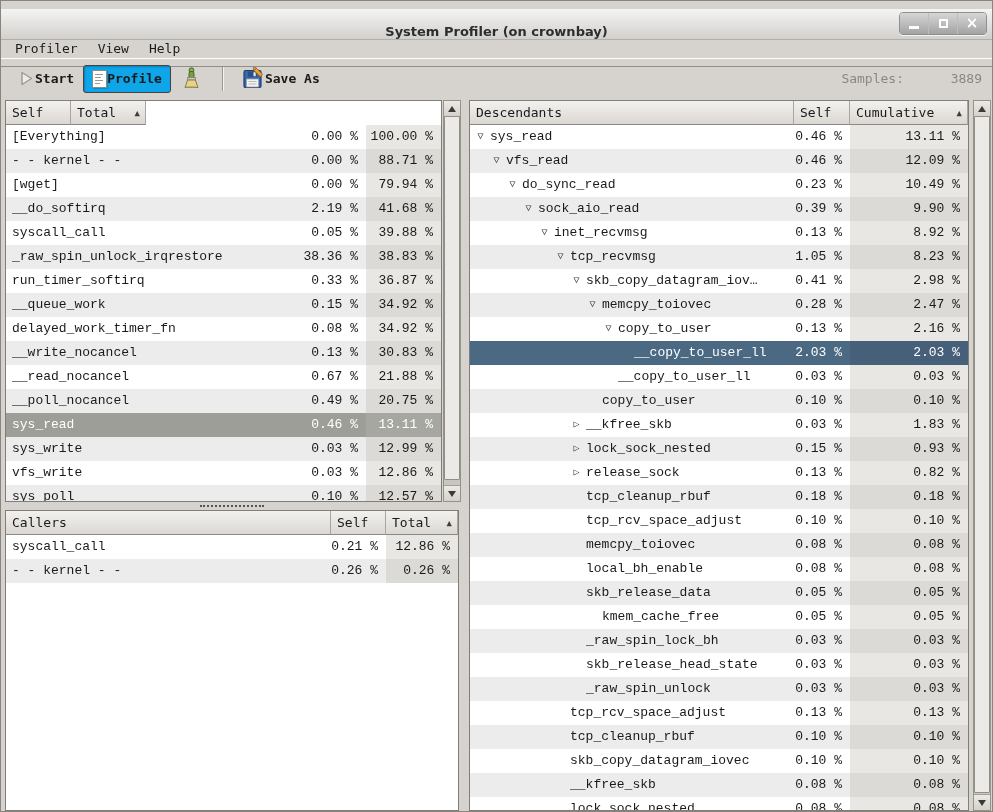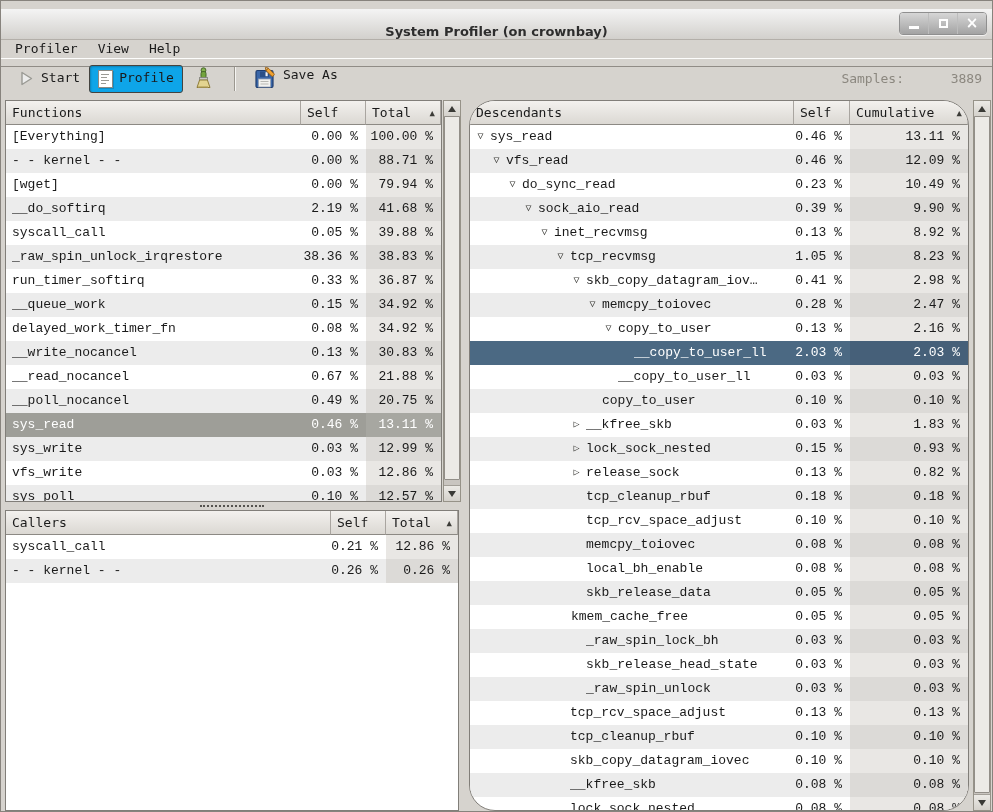--- a/index.html
+++ b/index.html
@@ -38,38 +38,38 @@
     display:flex;align-items:center;padding-left:4px;box-sizing:border-box;
     border-bottom:1px solid #908c86;
   }
   .menu-item{padding:0 10px;line-height:25px;}
   
   .toolbar{
     position:absolute;left:0;top:57px;width:100%;height:40px;
     border-top:1px solid #fdfdfc;
     display:flex;align-items:center;padding:0 8px;box-sizing:border-box;
   }
-  .tb-btn{display:flex;gap:6px;padding:4px 8px;border:1px solid transparent;border-radius:3px;}
+  .tb-btn{display:flex;align-items:center;gap:0;padding:4px 8px;border:1px solid transparent;border-radius:3px;font-weight:bold;}
   .tb-btn.pressed{
     background:#0ea5e9;border:1px solid #45433f;
     box-shadow:inset 1px 1px 2px rgba(0,0,0,.22);
   }
   .tb-sep{width:1px;height:24px;background:#9b978f;box-shadow:1px 0 0 #f5f4f2;margin:0 10px;}
   .samples{margin-left:auto;display:flex;align-items:center;color:#8b877f;}
   .samples .val{width:78px;text-align:right;padding-right:2px;}
   .icon16{width:17px;height:17px;display:block;}
   .icon22{width:23px;height:23px;display:block;}
   
   .main{position:absolute;left:0;top:97px;right:0;bottom:0;}
   .pane{
     position:absolute;background:#fff;border:1px solid #817e79;box-sizing:border-box;overflow:hidden;
   }
   #functions-pane{left:4px;top:2px;width:437px;height:402px;}
   #callers-pane{left:4px;top:412px;width:454px;height:301px;}
-  #descendants-pane{left:468px;top:2px;width:500px;height:711px;border-radius:26px;}
+  #descendants-pane{left:468px;top:2px;width:500px;height:711px;}
   .thead{display:flex;height:24px;}
   .hcell{
     display:flex;align-items:center;box-sizing:border-box;
     background:linear-gradient(#f3f1ee,#dbd8d3);
     border-right:1px solid #a9a5a0;border-bottom:1px solid #8c8984;
     padding-left:6px;overflow:hidden;white-space:nowrap;
   }
   .hcell .sort-arrow{margin-left:auto;padding-right:5px;font-size:9px;color:#3c3c38;}
   .tbody{overflow:hidden;height:calc(100% - 24px);font-family:Liberation Mono, monospace;}
   .trow{display:flex;height:24px;white-space:nowrap;}
@@ -196,23 +196,20 @@
     <div class="samples">
       <span>Samples:</span>
       <span class="val">3889</span>
     </div>
   </div>
 
   <div class="main">
 
     <div class="pane" id="functions-pane">
       <div class="thead">
-          <div class="hcell col-name">
-            <span>Functions</span>
-          </div>
           <div class="hcell col-self">
             <span>Self</span>
           </div>
           <div class="hcell col-last">
             <span>Total</span>
             <span class="sort-arrow">▲</span>
           </div>
         </div>
       <div class="tbody">
           <div class="trow">
@@ -506,21 +503,21 @@
           </div>
           <div class="trow">
             <div class="cell col-name" style="padding-left: 100px;">
               <span class="expander"></span>
               <span>skb_release_data</span>
             </div>
             <div class="cell col-self num">0.05 %</div>
             <div class="cell col-last num sorted-cell">0.05 %</div>
           </div>
           <div class="trow">
-            <div class="cell col-name" style="padding-left: 85px; text-align: right;">
+            <div class="cell col-name" style="padding-left: 116px; text-align: right;">
               <span class="expander"></span>
               <span>kmem_cache_free</span>
             </div>
             <div class="cell col-self num">0.05 %</div>
             <div class="cell col-last num sorted-cell">0.05 %</div>
           </div>
           <div class="trow">
             <div class="cell col-name" style="padding-left: 100px;">
               <span class="expander"></span>
               <span>_raw_spin_lock_bh</span>

